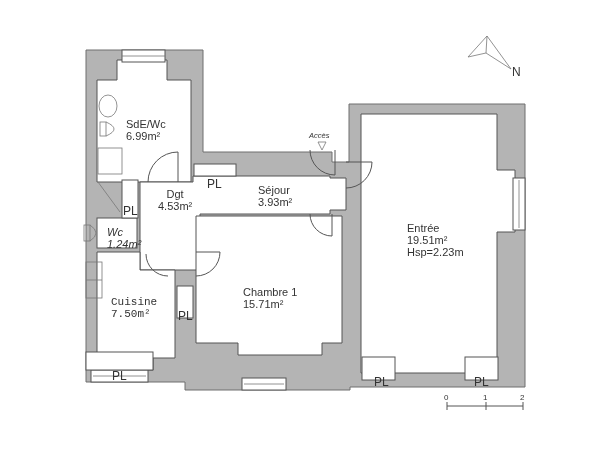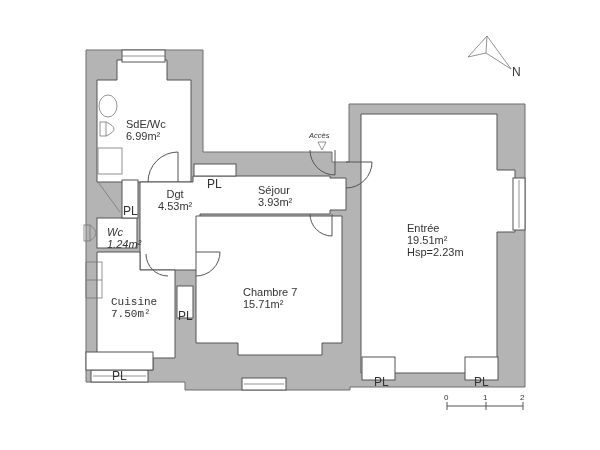--- a/index.html
+++ b/index.html
@@ -111,21 +111,21 @@
 </div>
 <div class="lbl" style="left:107px; top:226px;font-style:italic;">
   <div>Wc</div>
   <div>1.24m²</div>
 </div>
 <div class="lbl" style="left:111px; top:296px;font-family:Liberation Mono, monospace;">
   <div>Cuisine</div>
   <div>7.50m²</div>
 </div>
 <div class="lbl" style="left:243px; top:286px;">
-  <div>Chambre 7</div>
+  <div>Chambre 1</div>
   <div>15.71m²</div>
 </div>
 <div class="lbl" style="left:407px; top:222px;">
   <div>Entrée</div>
   <div>19.51m²</div>
   <div>Hsp=2.23m</div>
 </div>
 
 <div class="pl" style="left:207px; top:165px;">PL</div>
 <div class="pl" style="left:123px; top:192px;">PL</div>

